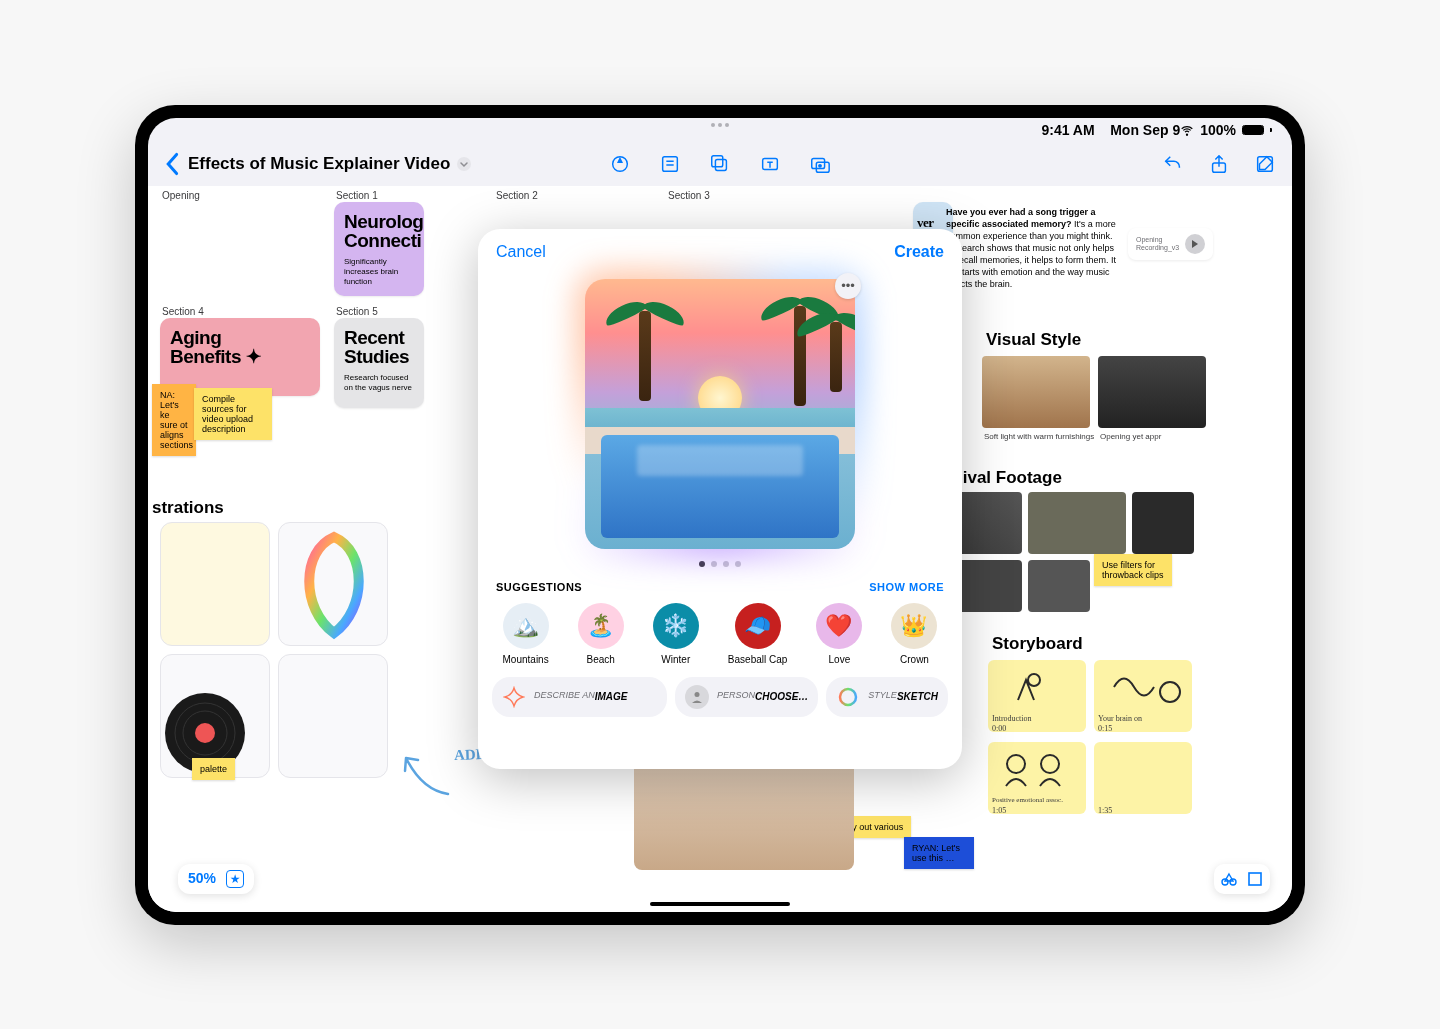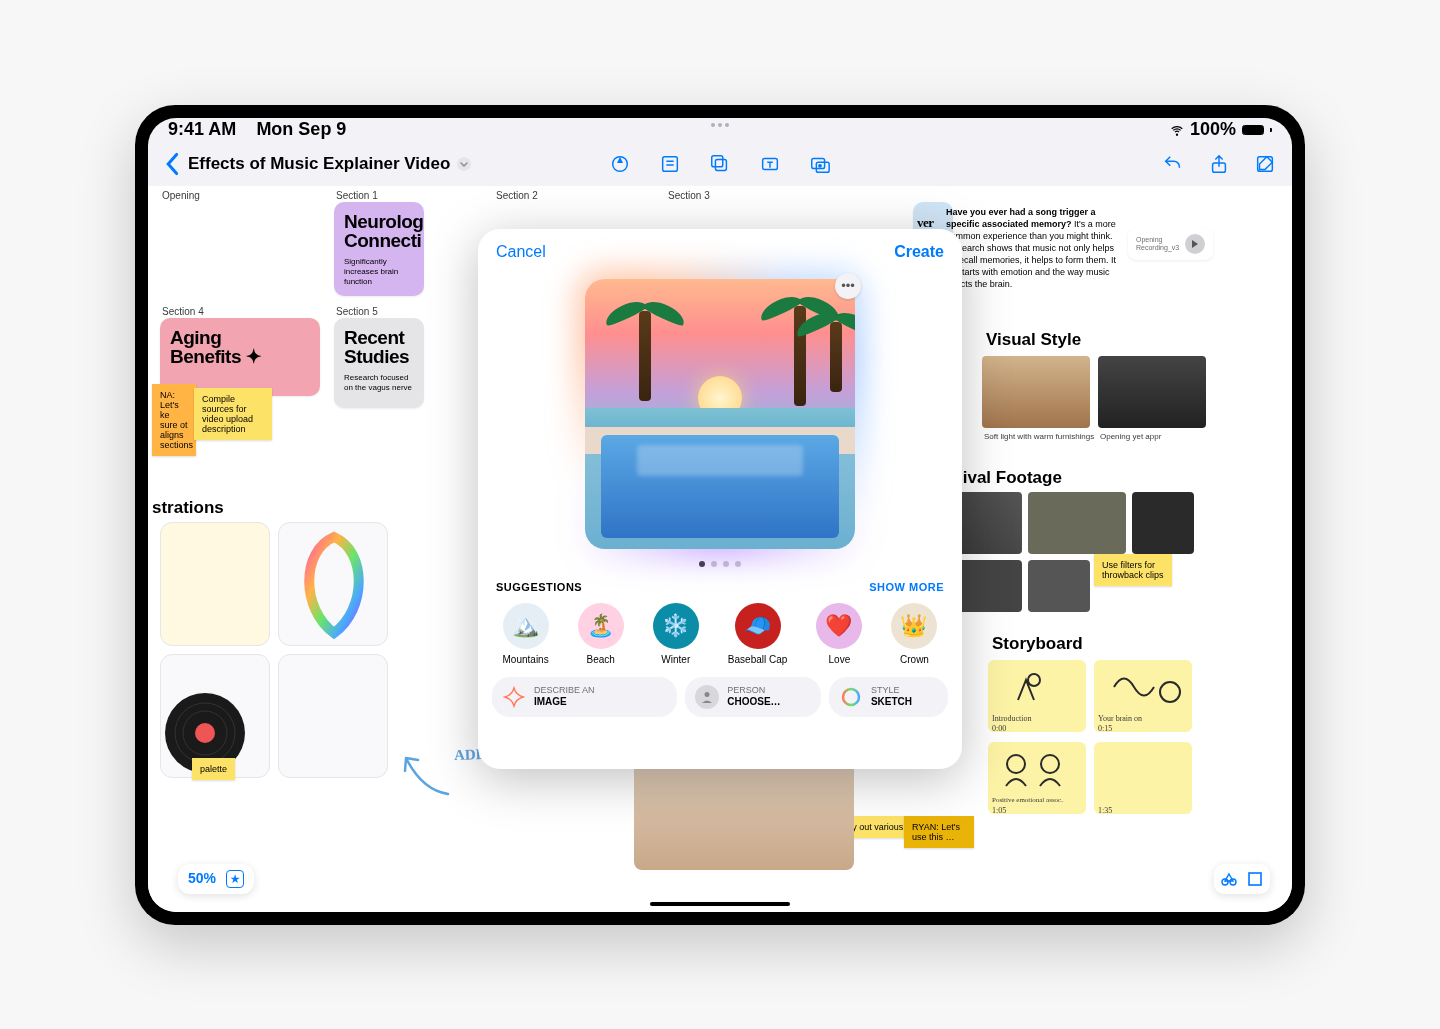--- a/index.html
+++ b/index.html
@@ -1,19 +1,19 @@
 <!DOCTYPE html>
 <html><head>
 <meta charset="utf-8">
 <style>
 * { margin: 0; padding: 0; box-sizing: border-box; font-family: -apple-system, "SF Pro Display", "Helvetica Neue", Arial, sans-serif; }
 body { background: #f7f7f7; width: 1440px; height: 1029px; overflow: hidden; display: flex; align-items: center; justify-content: center; }
 .device { width: 1170px; height: 820px; background: #000; border-radius: 40px; padding: 13px; box-shadow: 0 20px 60px rgba(0,0,0,.2); position: relative; }
 .screen { width: 100%; height: 100%; background: #f2f2f7; border-radius: 28px; overflow: hidden; position: relative; }
-.statusbar { height: 24px; display: flex; justify-content: space-between; align-items: center; padding: 0 20px 0; font-size: 18px; font-weight: 600; }
+.statusbar { height: 24px; display: flex; justify-content: flex-end; align-items: center; padding: 0 20px 0; font-size: 14px; font-weight: 600; }
 .statusbar .right { display:flex; align-items:center; gap:6px; }
 .wifi-icon { width:14px; height:14px; }
 .battery { width:22px; height:10px; border:1.3px solid #000; border-radius:2.5px; position:relative; }
 .battery::after { content:""; position:absolute; background:#000; width:100%; height:100%; border-radius:1px; }
 .battery-nub { width:2px; height:4px; background:#000; border-radius:0 1px 1px 0; }
 .toolbar { height: 44px; display: flex; align-items: center; padding: 0 16px; position: relative; }
 .back-btn { color: #007aff; }
 .title-area { display: flex; align-items: center; gap: 6px; margin-left: 6px; }
 .doc-title { font-size: 17px; font-weight: 700; }
 .chev-down { color: #8e8e93; }
@@ -26,21 +26,21 @@
 .note.yellow { background: #e8f06d; }
 .note.purple { background: #d4b5f0; }
 .note.pink { background: #f2a5b0; }
 .note.blue { background: #cfe4f5; }
 .note.gray { background: #e5e5e7; }
 .note .h { font-family: Georgia, "Times New Roman", serif; font-size: 19px; font-weight: 700; line-height: 1.05; letter-spacing: -0.5px; }
 .note .sub { font-size: 8px; margin-top: 6px; line-height: 1.2; }
 .sticky { position: absolute; padding: 6px 8px; font-size: 9px; max-width: 78px; box-shadow: 0 1px 2px rgba(0,0,0,.15); }
 .sticky.yellow { background: #fde268; }
 .sticky.orange { background: #ffb444; }
-.sticky.lime { background: #eab308; }
+.sticky.lime { background: #1d4ed8; margin-top: 21px; }
 .text-block { position: absolute; font-size: 9px; line-height: 1.35; width: 175px; }
 .text-block b { font-weight: 700; }
 .section-heading { position: absolute; font-size: 17px; font-weight: 600; }
 .thumb { position: absolute; background: #ddd; border-radius: 4px; }
 .caption { position: absolute; font-size: 8px; color: #3a3a3c; }
 .illus-box { position: absolute; background: #f9f9fb; border: 1px solid #e5e5ea; border-radius: 12px; }
 .hand-text { position: absolute; font-family: "Comic Sans MS", cursive; color: #5ba4e0; font-size: 15px; font-weight: 700; line-height: 1; transform: rotate(-2deg); }
 .zoom-pill { position: absolute; background: #fff; border-radius: 12px; padding: 6px 10px; display: flex; gap: 10px; box-shadow: 0 2px 8px rgba(0,0,0,.12); }
 .zoom-pill .pct { color: #007aff; font-size: 14px; font-weight: 600; }
 .zoom-pill .star { width: 18px; height: 18px; border: 1.5px solid #007aff; border-radius: 4px; display:flex; align-items:center; justify-content:center; color:#007aff; font-size:12px;}
@@ -77,21 +77,21 @@
 .dot.active { background:#3a3a3c; }
 .sug-head { display:flex; justify-content:space-between; padding: 14px 18px 4px; }
 .sug-head .lab { font-size:11px; font-weight:700; letter-spacing:.5px; }
 .sug-head .more { font-size:11px; font-weight:700; letter-spacing:.5px; color:#007aff; }
 .sug-row { display:flex; justify-content:space-around; padding: 6px 10px 0; }
 .sug { display:flex; flex-direction:column; align-items:center; gap:5px; font-size:10px; }
 .sug .circ { width:46px; height:46px; border-radius:50%; display:flex; align-items:center; justify-content:center; font-size:22px; }
 .controls { display:flex; gap:8px; padding:12px 14px 0; }
 .ctrl { flex:1; background:#f2f2f7; border-radius:18px; padding:8px 10px; display:flex; align-items:center; gap:8px; }
 .ctrl .ic { width:24px; height:24px; border-radius:50%; display:flex; align-items:center; justify-content:center; }
-.ctrl .txt { display:flex; flex-direction:column; line-height:1.1; }
+.ctrl .txt { display:flex; flex-direction:row; line-height:1.1;font-style:italic; }
 .ctrl .txt .t { font-size:9px; color:#6e6e73; }
 .ctrl .txt .v { font-size:10px; font-weight:700; }
 .play-widget{position:absolute;background:#fff;border-radius:8px;box-shadow:0 1px 3px rgba(0,0,0,.08);padding:6px 8px;display:flex;align-items:center;gap:6px;}
 .play-btn{width:20px;height:20px;background:#d0d0d4;border-radius:50%;display:flex;align-items:center;justify-content:center;}
 .story-card{position:absolute;background:#fdf3a6;border-radius:6px;}
 </style>
 </head>
 <body>
 
 <div class="device">

